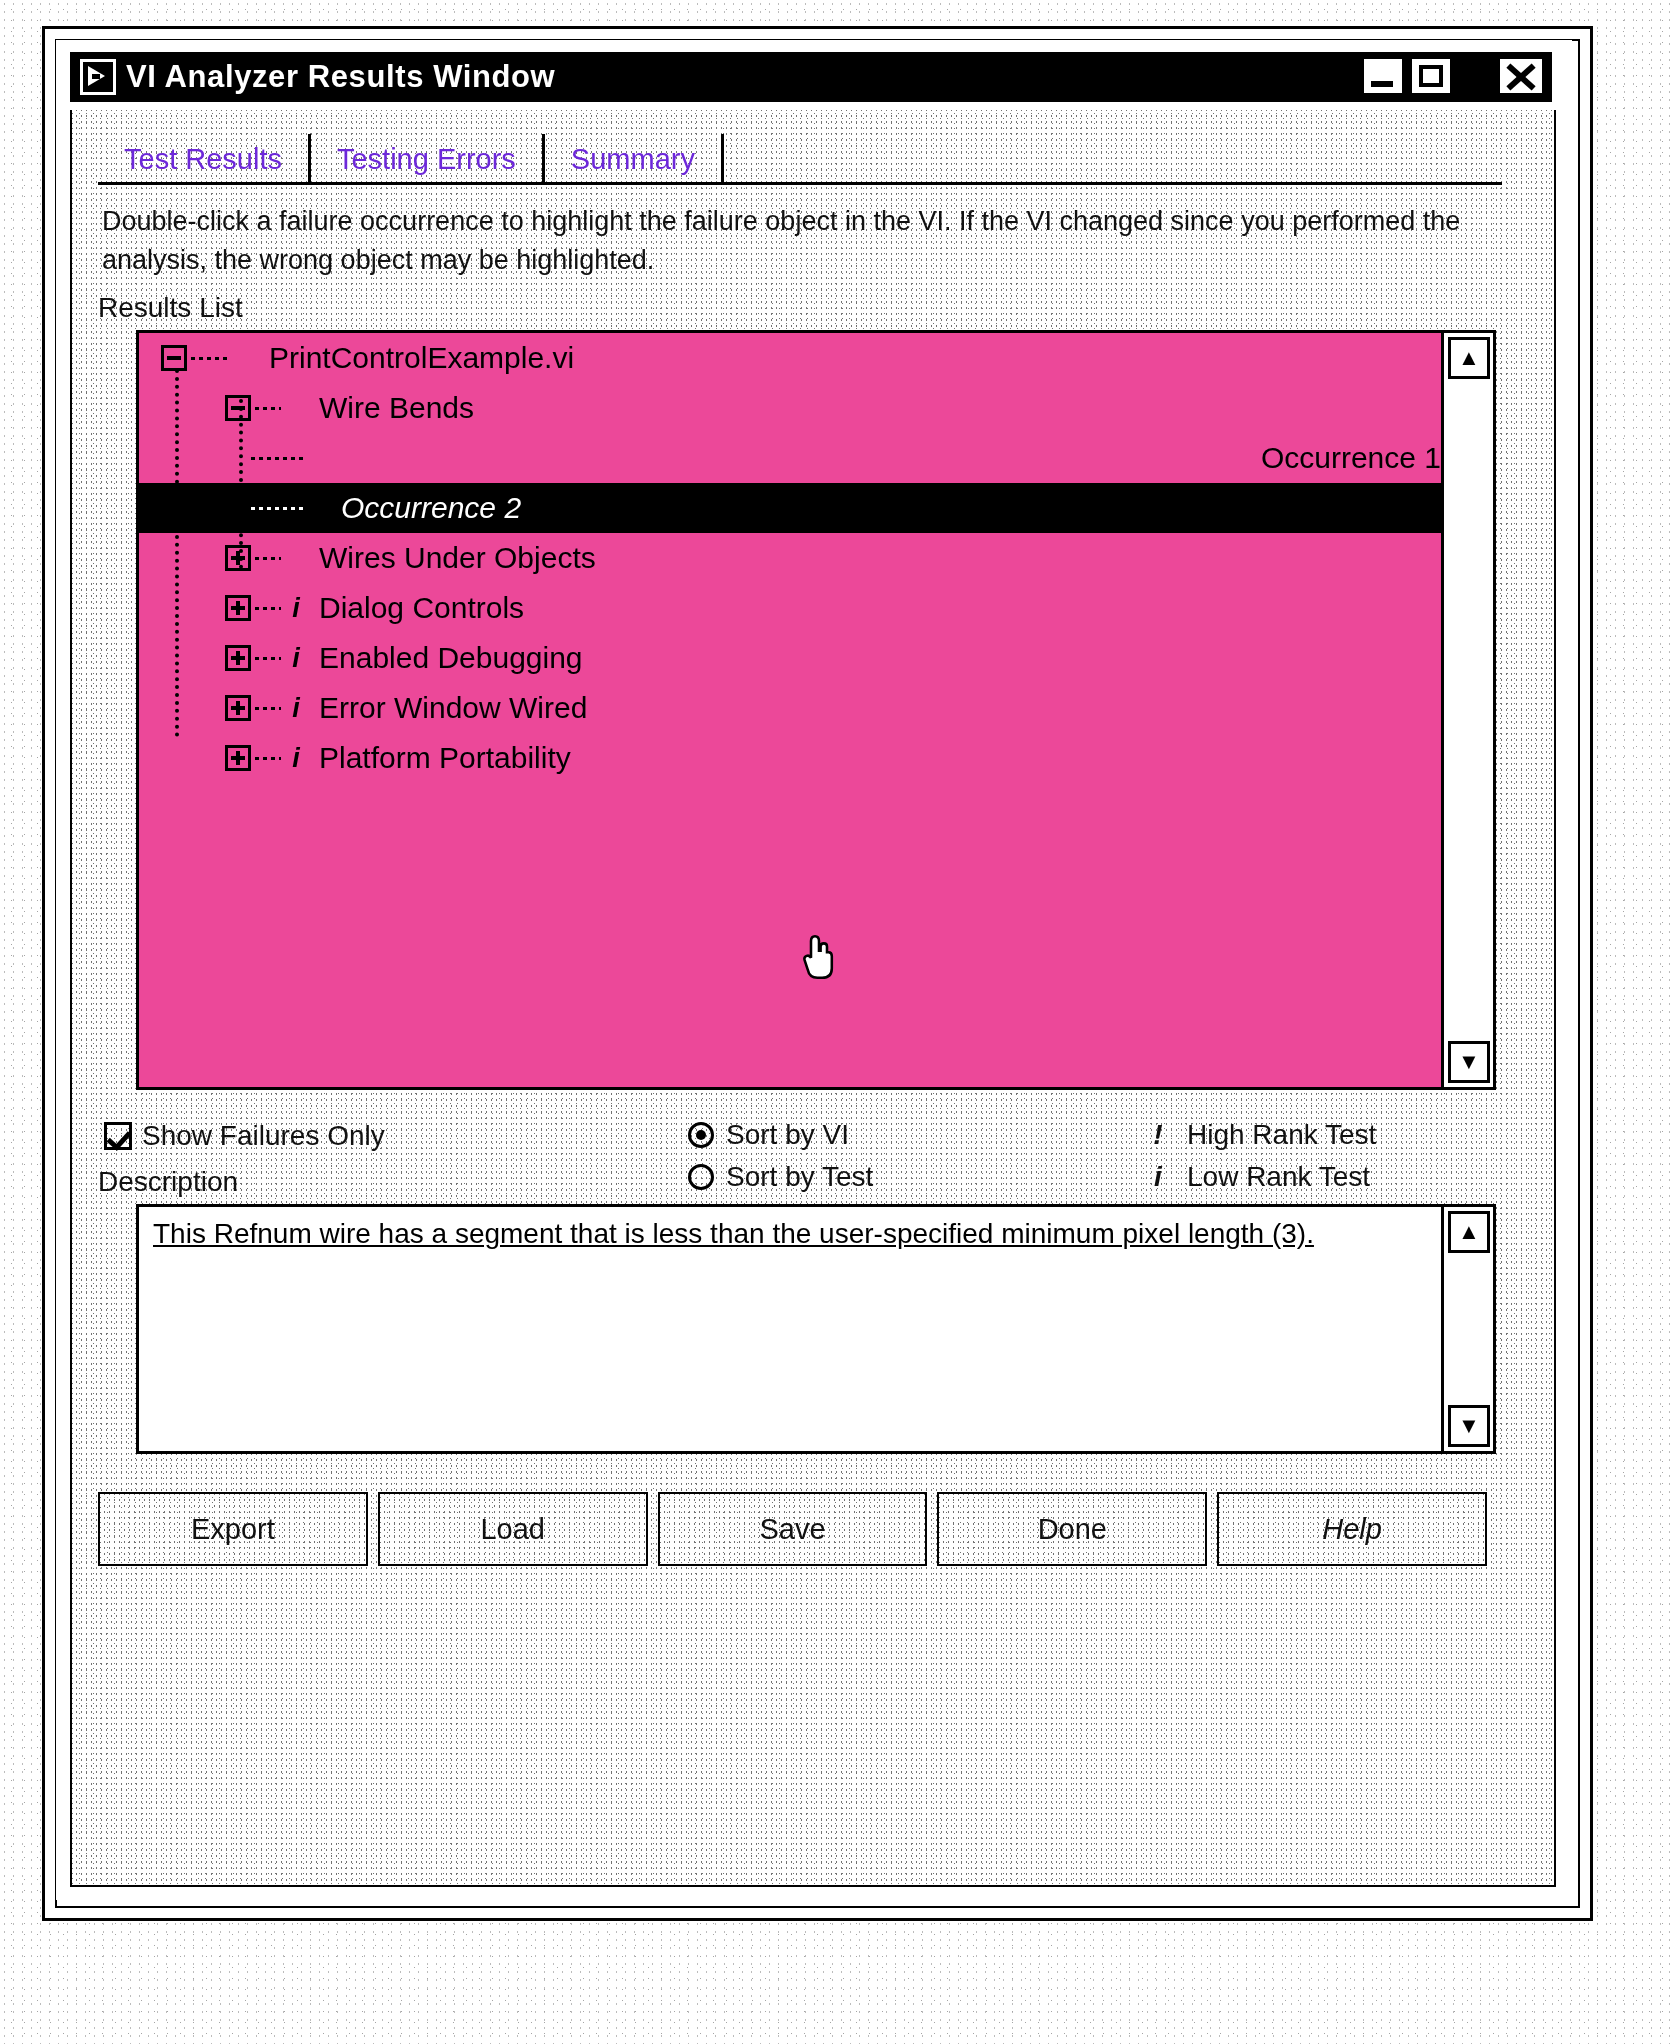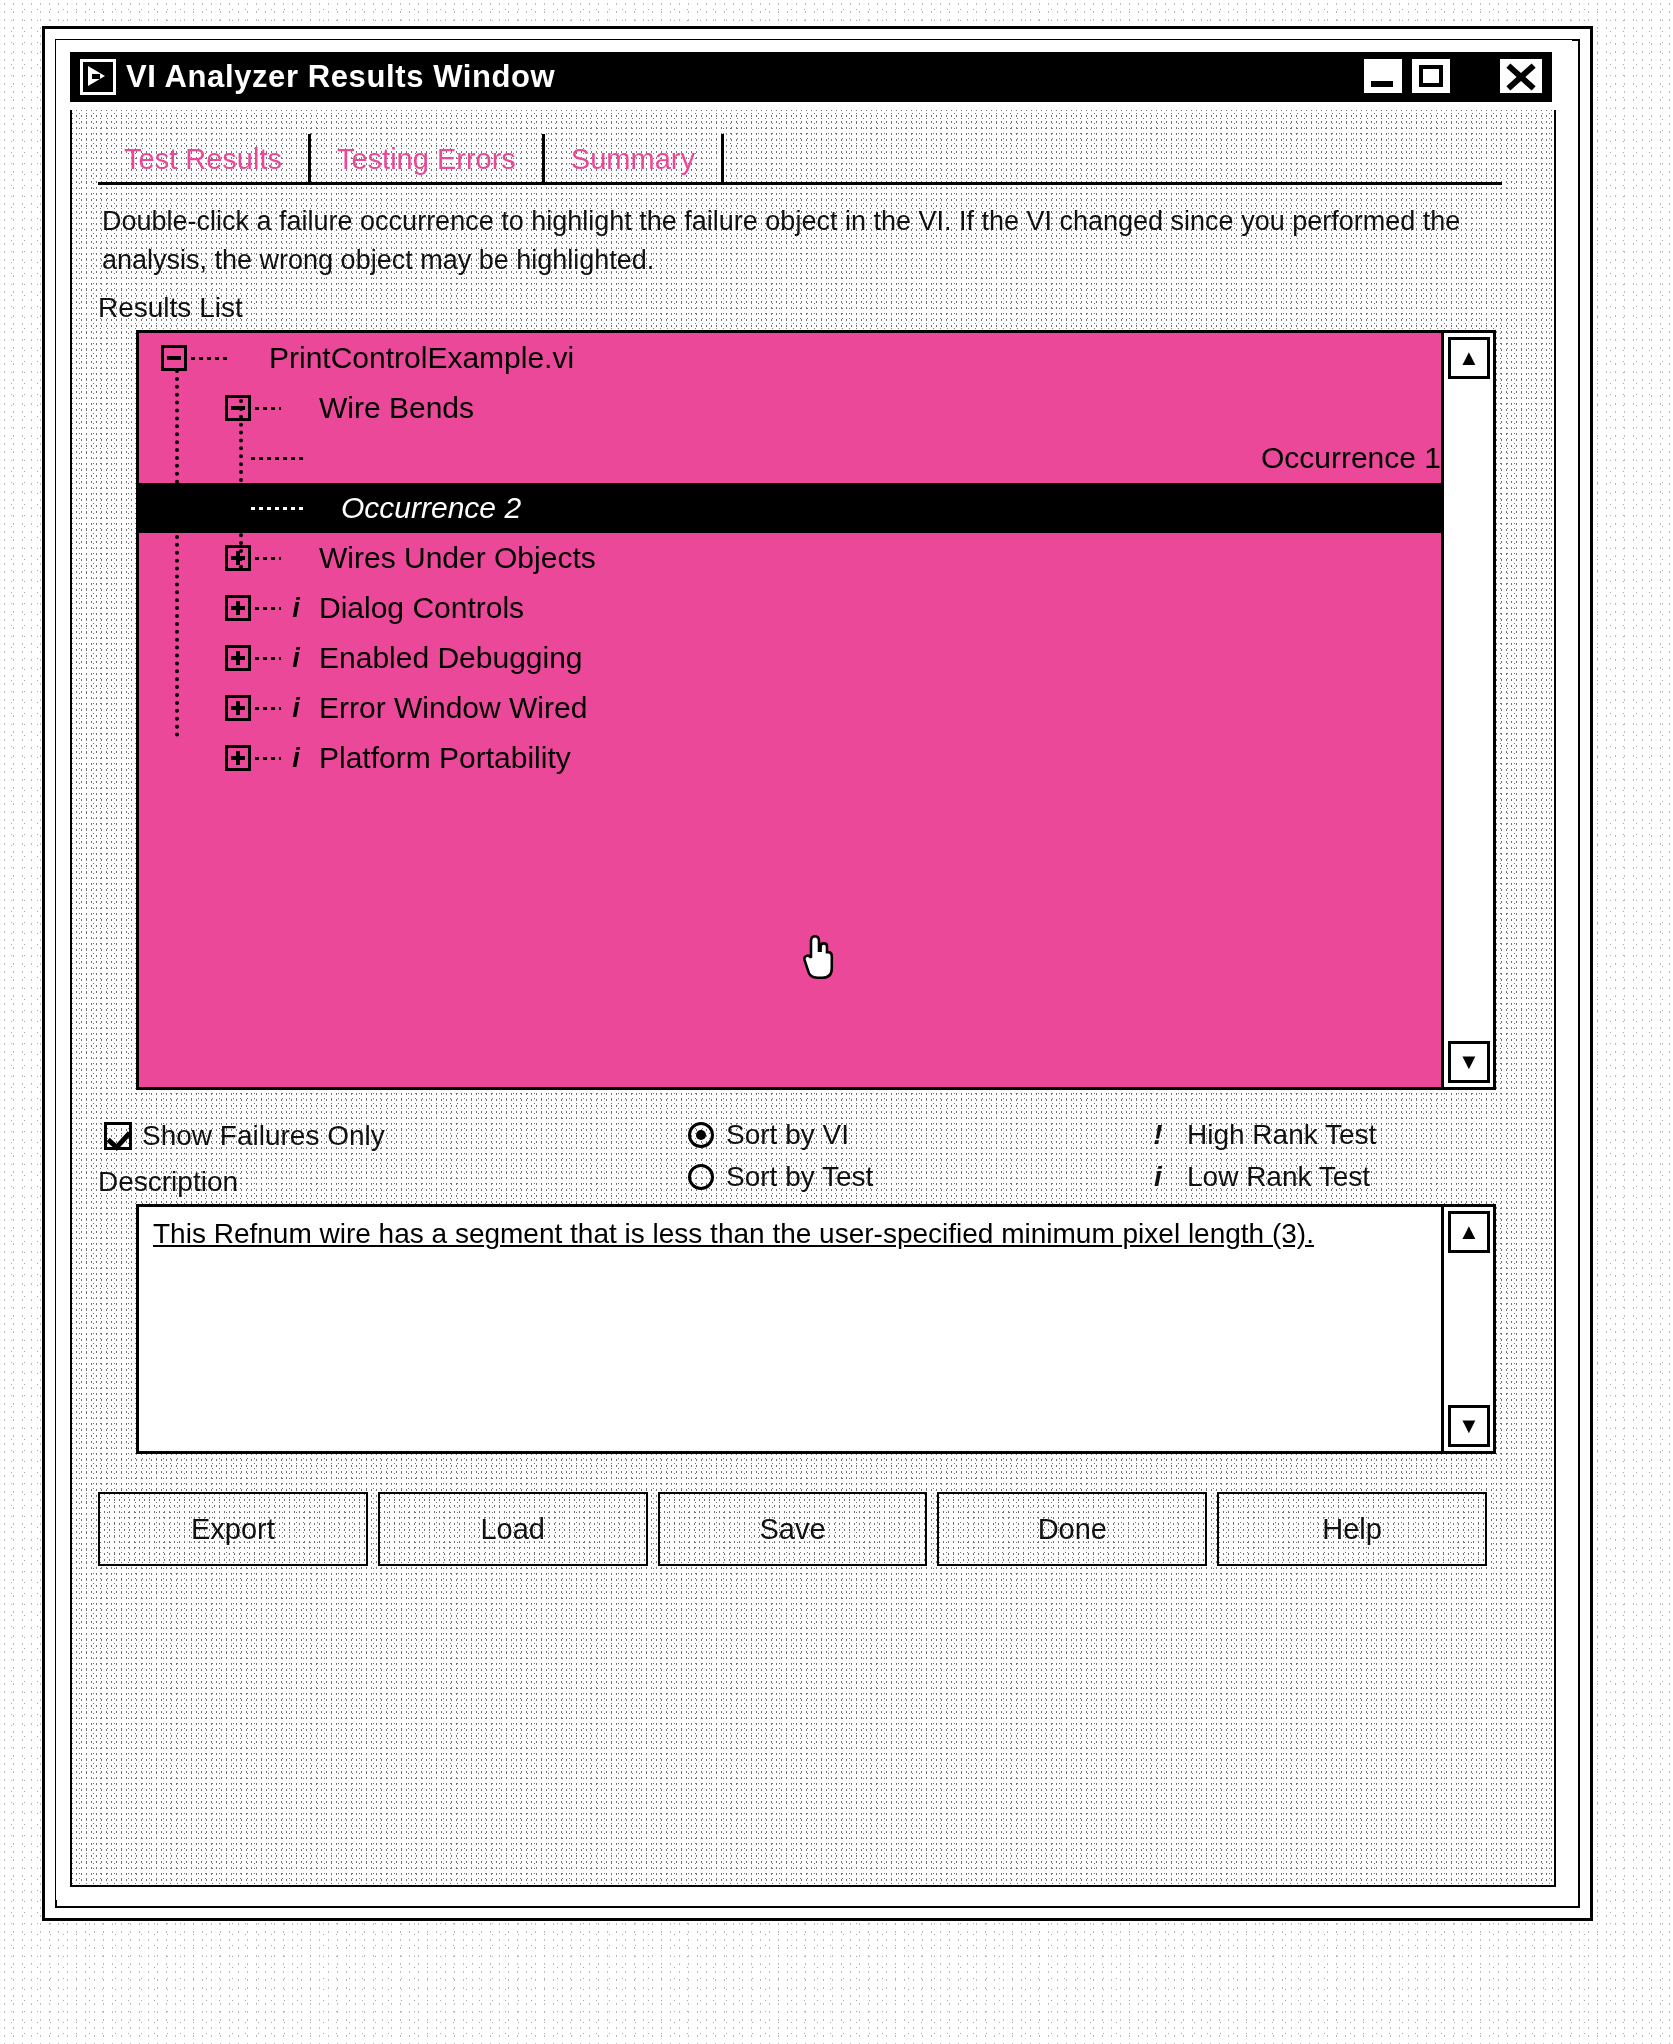--- a/index.html
+++ b/index.html
@@ -95,21 +95,21 @@
     background:#fff;border-left:2px solid #000;border-bottom:2px solid #000;
     border-right:2px solid #000;
   }
 
   
   #tab-strip{
     position:absolute;left:26px;top:22px;height:52px;display:flex;align-items:flex-end;
   }
   .tab{
     height:50px;padding:0 26px;display:flex;align-items:center;
-    font-size:29px;color:#ec4899;white-space:nowrap;position:relative;
+    font-size:29px;color:#6d28d9;white-space:nowrap;position:relative;
     border-right:3px solid #000;
   }
   .tab:last-child{border-right:3px solid #000;}
   #tab-underline{
     position:absolute;left:26px;top:72px;width:1404px;height:3px;background:#000;
   }
 
   
   #instructions{
     position:absolute;left:30px;top:92px;width:1390px;
@@ -230,21 +230,21 @@
   #button-bar{
     position:absolute;left:26px;top:1382px;width:1404px;height:74px;
     display:flex;
   }
   .bar-btn{
     flex:1 1 0;margin-right:10px;height:74px;position:relative;
     display:flex;align-items:center;justify-content:center;
     font-size:29px;color:#111;border:2px solid #000;
     background:#fff;box-sizing:border-box;white-space:nowrap;
   }
-  .bar-btn:last-child{margin-right:15px;}
+  .bar-btn:last-child{margin-right:15px;font-style:italic;}
   .bar-btn .lbl{position:relative;z-index:2;}
 
   
   #cursor-hand{
     position:absolute;left:660px;top:600px;width:40px;height:48px;
     z-index:40;pointer-events:none;
   }
 </style>
 </head>
 <body>

